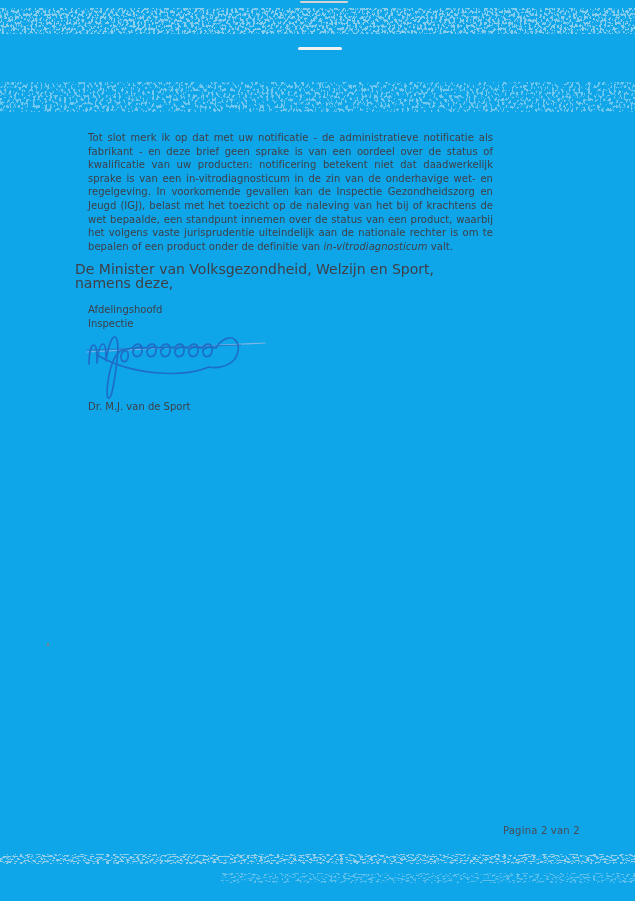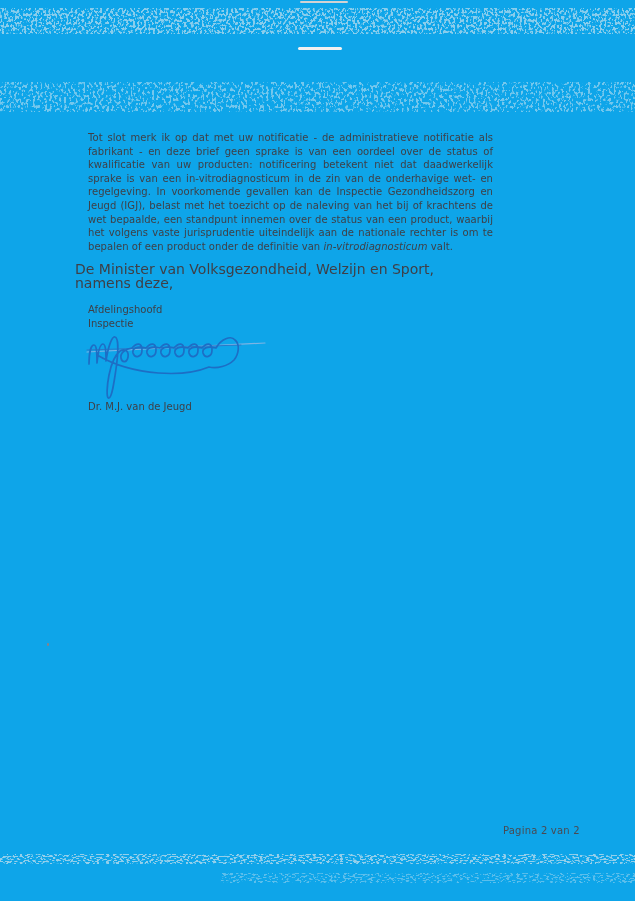--- a/index.html
+++ b/index.html
@@ -121,17 +121,17 @@
              C 80,9 85,10 85,17 C 85,24 78,26 76,20 C 75,15 80,13 89,15
              C 94,9 99,10 99,17 C 99,24 92,26 90,20 C 89,15 94,13 103,15
              C 108,9 113,10 113,17 C 113,24 106,26 104,20 C 103,15 108,13 117,15
              C 122,9 127,10 127,17 C 127,24 120,26 118,20 C 117,15 122,13 131,15
              C 136,6 146,2 150,7
              C 155,11 154,21 149,27
              C 143,33 132,36 124,34
              C 100,44 50,44 12,22" fill="none" stroke="#1d6ec5" stroke-width="1.7" stroke-linecap="round" stroke-linejoin="round"></path>
   </svg>
 
-  <div class="signer-name">Dr. M.J. van de Jeugd</div>
+  <div class="signer-name">Dr. M.J. van de Sport</div>
 
   <div class="page-number">Pagina 2 van 2</div>
 
 </div>
 
 </body></html>

